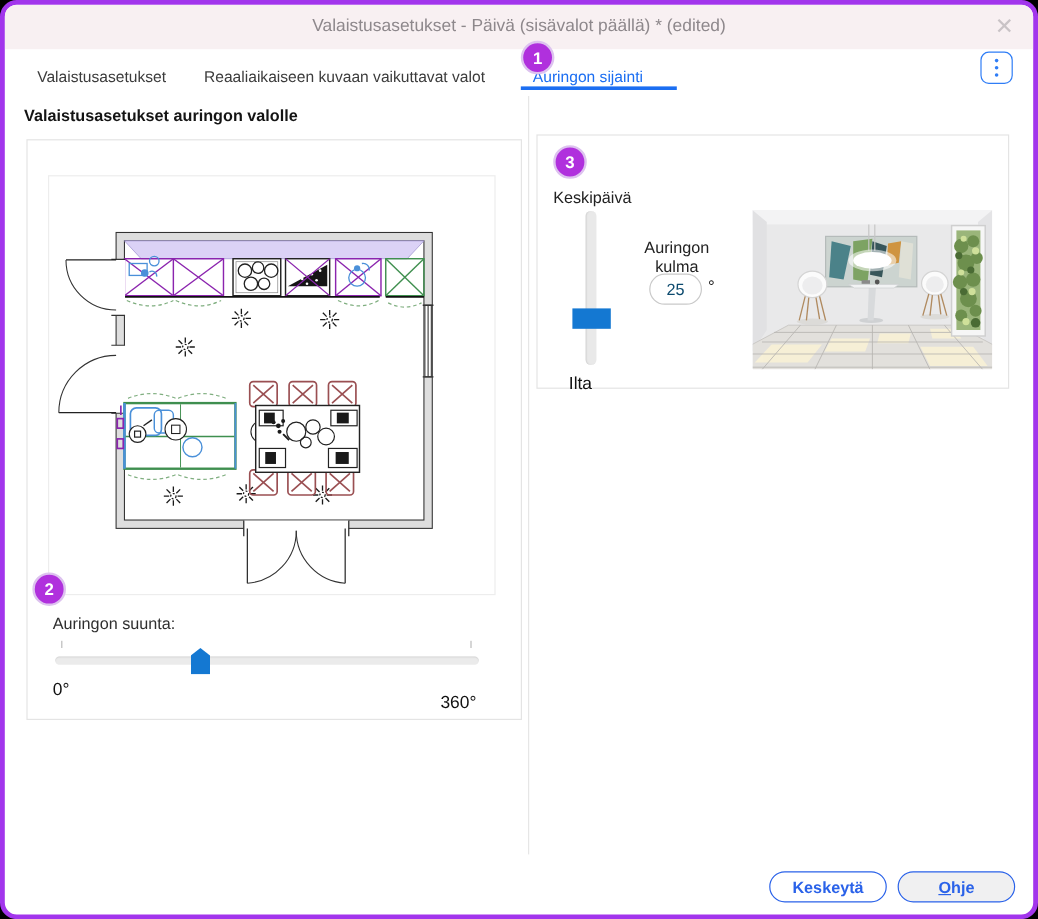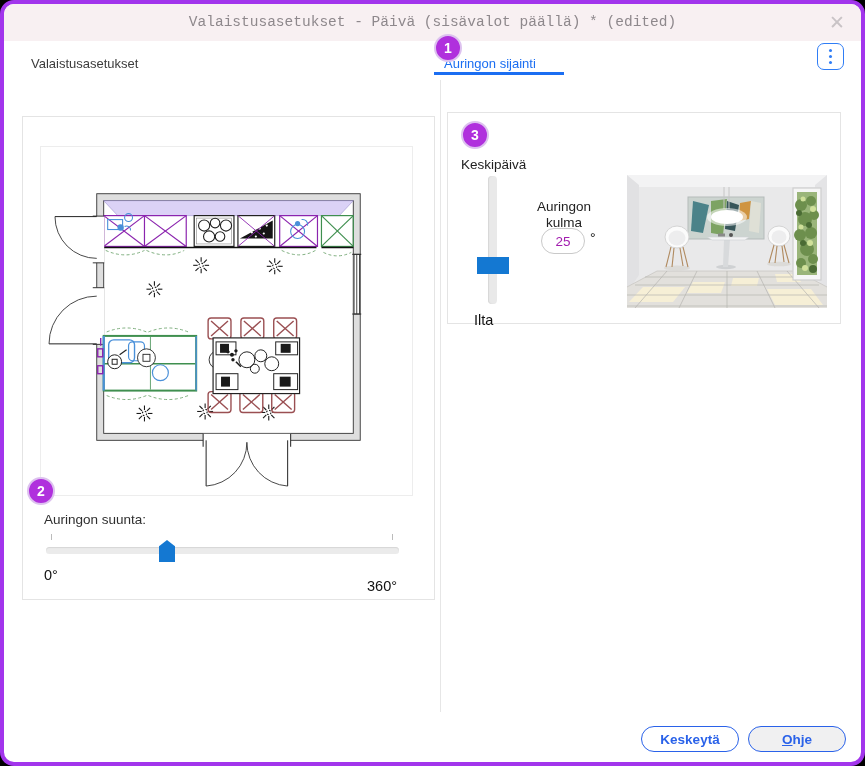--- a/index.html
+++ b/index.html
@@ -2,21 +2,21 @@
 <html><head>
 <meta charset="utf-8">
 <style>
   html,body{margin:0;padding:0;width:865px;height:766px;overflow:hidden;background:#000;}
   *{box-sizing:border-box;font-family:"Liberation Sans",sans-serif;}
   .dialog{position:absolute;left:0;top:0;width:865px;height:766px;background:#fff;
           border:4px solid #a235ec;border-radius:14px;overflow:hidden;}
   
   .titlebar{position:absolute;left:0;top:0;right:0;height:37px;background:#f8f0f2;}
   .title{position:absolute;left:0;right:0;top:0;height:37px;line-height:37px;text-align:center;
-         font-size:14.5px;color:#8e888c;font-family:Liberation Mono, monospace;}
+         font-size:14.5px;color:#8e888c;}
   .close{position:absolute;left:820px;top:6px;width:26px;height:26px;line-height:26px;text-align:center;
          font-size:19px;color:#c9c3c6;cursor:pointer;}
   
   .tab{position:absolute;top:52px;font-size:13px;color:#3c3c3c;white-space:nowrap;cursor:pointer;}
   .tab1{left:27px;}
   .tab2{left:166px;}
   .tab3{left:440px;color:#1b6ef2;}
   .tab-underline{position:absolute;left:430px;top:68px;width:130px;height:3px;background:#1b6ef2;}
   
   .dropdown{position:absolute;left:556px;top:39px;width:253px;height:28px;border:1px solid #b9b5b7;
@@ -52,21 +52,21 @@
   .kp-label{position:absolute;left:457px;top:153px;font-size:13.5px;color:#222;}
   .v-track{position:absolute;left:484px;top:172px;width:9px;height:128px;background:#e9e9e9;border-radius:4px;
            box-shadow:inset 1px 0 1px #d6d6d6;cursor:pointer;}
   .v-thumb{position:absolute;left:473px;top:253px;width:32px;height:17px;background:#1478d2;cursor:pointer;}
   .ilta-label{position:absolute;left:470px;top:308px;font-size:14.5px;color:#111;}
   .angle-label{position:absolute;left:524px;top:195px;width:72px;text-align:center;font-size:13.5px;
                color:#222;line-height:16px;z-index:1;}
   .angle-pill{position:absolute;left:537px;top:224px;width:44px;height:26px;border:1px solid #c9c9c9;
               border-radius:13px;background:#fff;z-index:2;}
   .angle-pill input{width:100%;height:100%;border:none;outline:none;background:transparent;text-align:center;
-                    font-size:13.5px;color:#a21caf;border-radius:13px;}
+                    font-size:13.5px;color:#0c4a6e;border-radius:13px;}
   .angle-unit{position:absolute;left:586px;top:226px;font-size:14px;color:#111;z-index:2;}
   .render{position:absolute;left:623px;top:171px;width:200px;height:133px;overflow:hidden;}
   
   .btn{position:absolute;top:722px;height:26px;border-radius:13px;font-size:13.5px;font-weight:bold;
        display:flex;align-items:center;justify-content:center;cursor:pointer;}
   .btn-ok{left:530px;width:95px;background:#2a62e9;color:#fff;margin-top:40px;}
   .btn-cancel{left:637px;width:98px;background:#fff;border:1px solid #2a62e9;color:#2a62e9;}
   .btn-help{left:744px;width:98px;background:#f0f0f1;border:1px solid #2a62e9;color:#2a62e9;}
   .btn-help .u{text-decoration:underline;}
 </style>
@@ -74,36 +74,38 @@
 <body>
 
 <div class="dialog">
 
   <div class="titlebar">
     <div class="title">Valaistusasetukset - Päivä (sisävalot päällä) * (edited)</div>
     <div class="close">✕</div>
   </div>
 
   <div class="tab tab1">Valaistusasetukset</div>
+  <div class="tab tab2">Reaaliaikaiseen kuvaan vaikuttavat valot</div>
   <div class="tab tab3">Auringon sijainti</div>
   <div class="tab-underline"></div>
 
 
   <div class="kebab">
     <i></i>
     <i></i>
     <i></i>
   </div>
 
   <div class="divider"></div>
 
   <div class="badge badge1">1</div>
   <div class="badge badge2">2</div>
   <div class="badge badge3">3</div>
 
+  <div class="left-heading">Valaistusasetukset auringon valolle</div>
 
   <div class="left-box"></div>
 
   <div class="plan-box">
     <svg width="371" height="348" viewBox="0 0 373 350">
       <defs>
         <g id="sunsym" stroke="#1a1a1a" stroke-width="1.1">
           <circle r="2.2" fill="none" stroke-dasharray="1.6,1.6"></circle>
           <line x1="3.5" y1="0" x2="8" y2="0"></line>
             <line x1="-3.5" y1="0" x2="-8" y2="0"></line>

